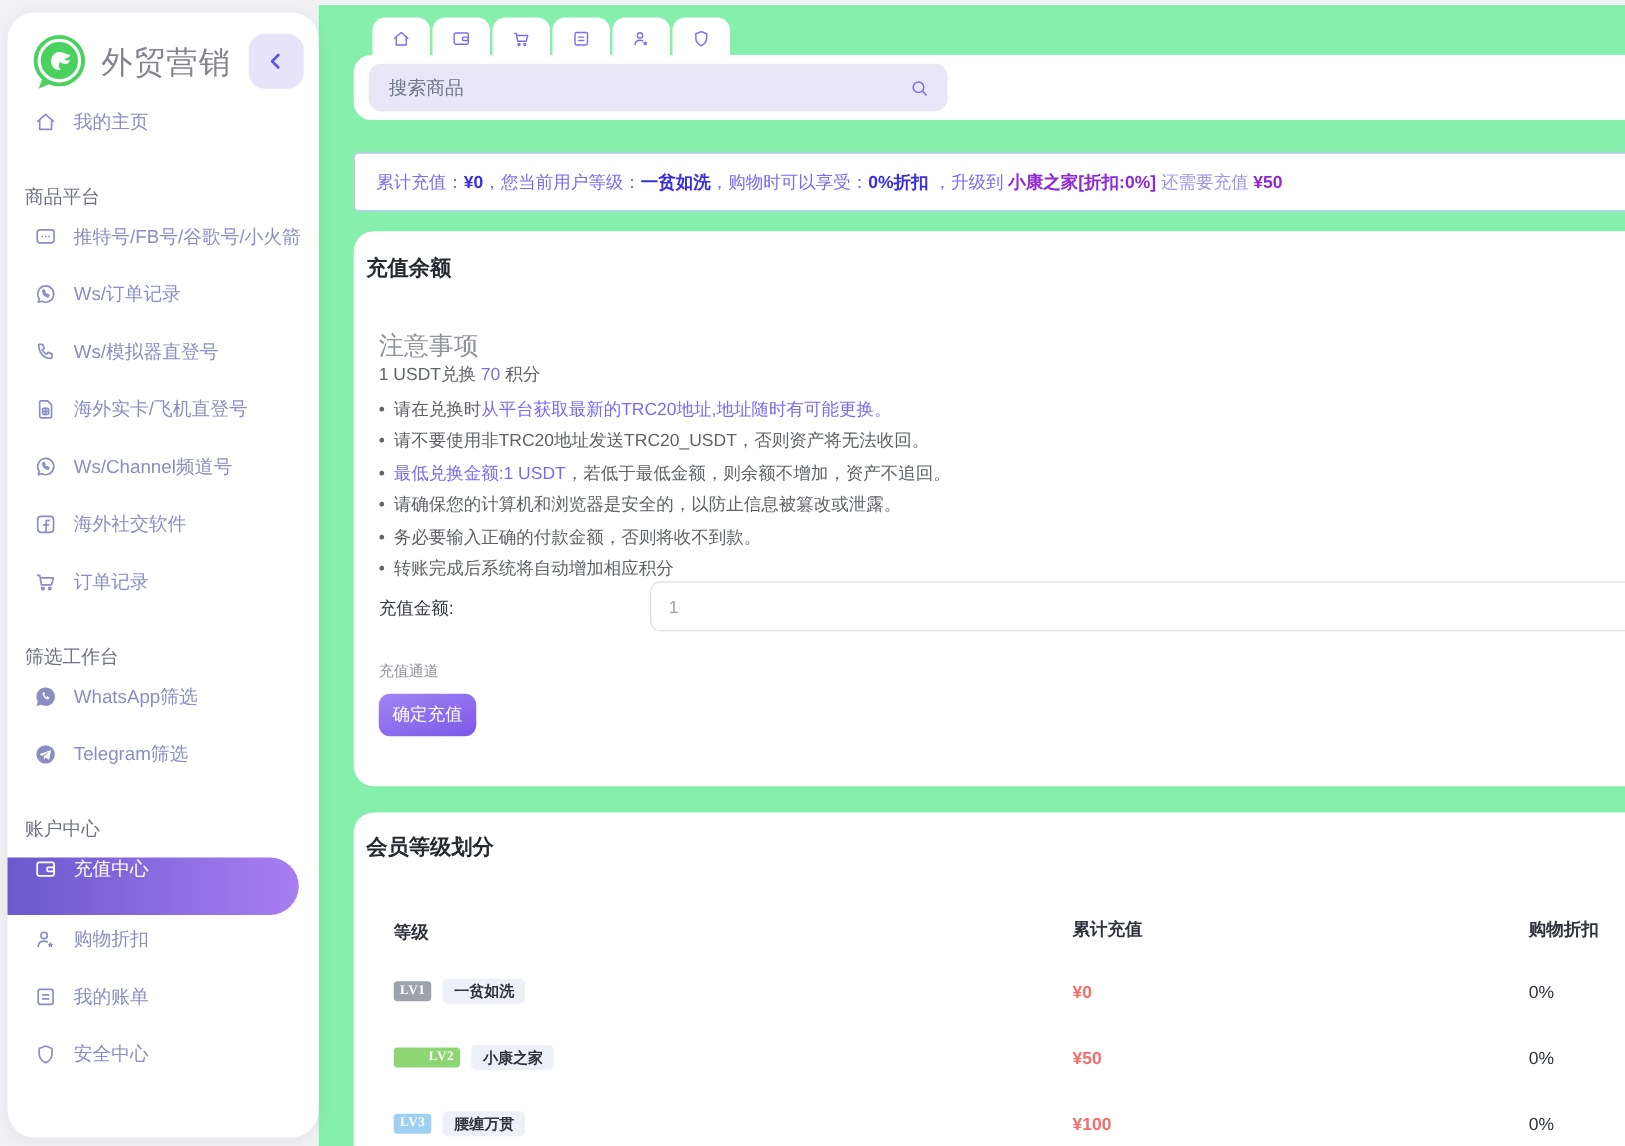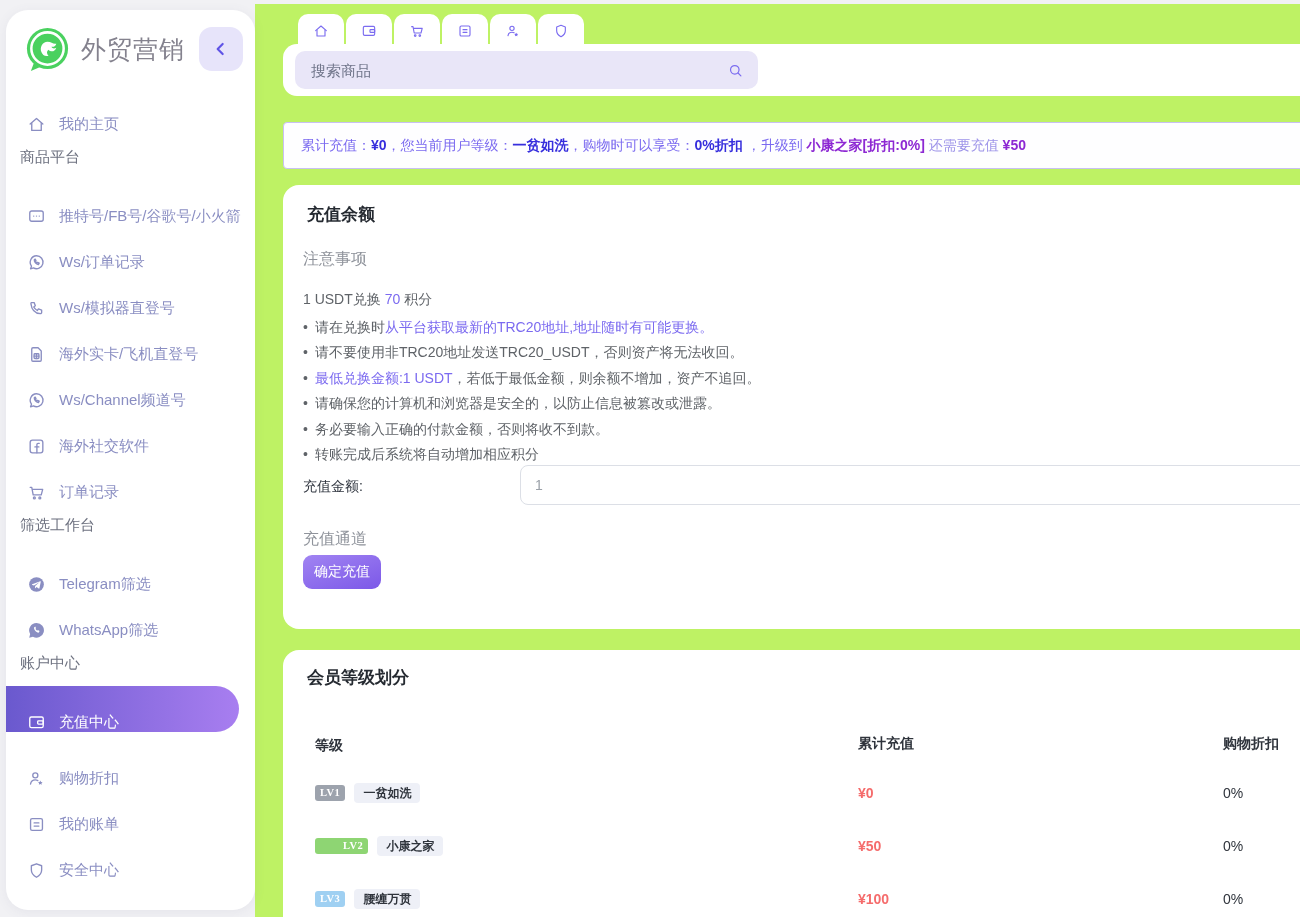--- a/index.html
+++ b/index.html
@@ -1,29 +1,29 @@
 <!DOCTYPE html>
 <html><head>
 <meta charset="utf-8">
 <style>
   html,body{margin:0;padding:0}
   body{width:1300px;height:917px;position:relative;overflow:hidden;background:#f1f1f4;
        font-family:"Liberation Sans","DejaVu Sans",sans-serif;}
-  .main-bg{position:absolute;left:255px;top:4px;right:0;bottom:0;background:#bef264;overflow:hidden;}
+  .main-bg{position:absolute;left:255px;top:4px;right:0;bottom:0;background:#86efac;overflow:hidden;}
 
   
   .sidebar{position:absolute;left:6px;top:10px;width:249px;height:900px;background:#fff;
            border-radius:22px;box-shadow:0 2px 12px rgba(90,90,130,.08);z-index:2;}
   .side-logo{height:78px;display:flex;align-items:center;padding:0 12px 0 18px;}
   .logo-svg{width:47px;height:47px;flex:none}
   .app-title{font-size:25px;color:#84828e;margin-left:10px;letter-spacing:1px;white-space:nowrap}
   .collapse-btn{margin-left:auto;width:44px;height:44px;border:none;border-radius:13px;background:#e7e4fa;
                 color:#6054e6;display:flex;align-items:center;justify-content:center;cursor:pointer}
   .collapse-btn svg{width:20px;height:20px}
-  .side-item{height:46px;display:flex;align-items:flex-end;padding-left:21px;color:#8a8ec2;
+  .side-item{height:46px;display:flex;align-items:flex-start;padding-left:21px;color:#8a8ec2;
              font-size:15px;cursor:pointer;white-space:nowrap}
   .side-item .ico{width:19px;height:19px;margin-right:13px;flex:none}
   .ico svg{width:100%;height:100%;display:block}
   .side-section{height:46px;display:flex;align-items:center;padding-left:14px;color:#6e7280;font-size:15px}
   .side-item.active{background:linear-gradient(90deg,#6a59ce,#a87ef0);color:#fff;
                     border-radius:0 23px 23px 0;margin-right:16px;margin-bottom:10px}
 
   
   .tabs{position:absolute;left:43px;top:10px;display:flex;gap:2px}
   .tab{width:46px;height:34px;background:#fff;border-radius:10px 10px 0 0;display:flex;
@@ -43,33 +43,33 @@
   .seg-p{color:#7b6af0}
   .seg-b{color:#372fdd;font-weight:700}
   .seg-v{color:#8d28d3;font-weight:700}
   .seg-l{color:#9d93e9}
   .seg-t{color:#5f6368}
 
   
   .card{position:absolute;left:28px;background:#fff;border-radius:16px}
   .card1{top:181px;width:1040px;height:444px}
   .card2{top:646px;width:1040px;height:300px}
-  .c-title{position:absolute;left:24px;font-size:17px;font-weight:600;color:#252a31}
+  .c-title{position:absolute;left:10px;font-size:17px;font-weight:600;color:#252a31}
   .c1-title{top:18px}
   .c2-title{top:16px}
-  .c1-notes{position:absolute;left:20px;top:64px;font-size:16px;color:#8f939b}
+  .c1-notes{position:absolute;left:20px;top:78px;font-size:20px;color:#8f939b}
   .c1-rate{position:absolute;left:20px;top:106px;font-size:14px}
   .bullets{position:absolute;left:20px;top:130px;font-size:14px}
   .bullet{line-height:25.4px;color:#5f6368}
   .bullet::before{content:"•";margin-right:7px;color:#5f6368}
   .amount-label{position:absolute;left:20px;top:293px;font-size:14px;color:#303640}
   .amount-input{position:absolute;left:237px;top:280px;width:800px;height:40px;border:1px solid #dcdfe6;
                 border-radius:8px;box-sizing:border-box;padding:0 14px;font-size:14px;color:#9aa0a8;
                 outline:none;font-family:inherit;background:#fff}
-  .channel-title{position:absolute;left:20px;top:344px;font-size:16px;color:#8f939b}
+  .channel-title{position:absolute;left:20px;top:344px;font-size:12px;color:#8f939b}
   .submit-btn{position:absolute;left:20px;top:370px;width:78px;height:34px;border:none;border-radius:9px;
               background:linear-gradient(160deg,#a184f2,#7c58e8);color:#fff;font-size:14px;cursor:pointer;font-family:Liberation Sans, sans-serif}
 
   
   .lvl-head{position:absolute;top:85px;left:0;right:0;height:22px;font-weight:700;font-size:14px;color:#2f343c}
   .lvl-row{position:absolute;left:0;right:0;height:30px;line-height:30px}
   .posA{position:absolute;left:32px;top:0;height:100%;display:flex;align-items:center;gap:9px}
   .posB{position:absolute;left:575px;top:0}
   .posC{position:absolute;left:940px;top:0;font-size:14px;color:#2f343c}
   .price{color:#f56c6c;font-weight:700;font-size:14px}
@@ -294,34 +294,34 @@
             <circle cx="9.3" cy="18.8" r="1.2"></circle>
             <circle cx="16.2" cy="18.8" r="1.2"></circle>
           </svg>
         </span>
         <span>订单记录</span>
       </div>
       <div class="side-section">筛选工作台</div>
       <div class="side-item">
         <span class="ico">
           <svg viewBox="0 0 24 24" fill="none" stroke="currentColor" stroke-width="1.7" stroke-linecap="round" stroke-linejoin="round">
+            <path fill="currentColor" stroke="none" d="M12 2.5a9.3 9.3 0 0 0-8 14l-1.2 4.6 4.7-1.2A9.3 9.3 0 1 0 12 2.5Z"></path>
+            <path fill="#fff" stroke="none" d="M8.9 8.1c-.2 3.1 2.4 6 5.8 6.6l1.2-2.1-2.2-1.2-.8.8c-1-.5-1.9-1.4-2.3-2.4l.9-.7-1.1-2.3Z"></path>
+          </svg>
+        </span>
+        <span>WhatsApp筛选</span>
+      </div>
+      <div class="side-item">
+        <span class="ico">
+          <svg viewBox="0 0 24 24" fill="none" stroke="currentColor" stroke-width="1.7" stroke-linecap="round" stroke-linejoin="round">
             <circle cx="12" cy="12" r="9.3" fill="currentColor" stroke="none"></circle>
             <path fill="#fff" stroke="none" d="M6.5 11.7l10.2-3.9c.5-.2.9.1.7.8l-1.7 8.1c-.1.6-.5.7-1 .4l-2.6-1.9-1.3 1.2c-.2.2-.4.3-.7.3l.2-2.7 5-4.5c.2-.2 0-.3-.3-.1l-6.2 3.9-2.1-.7c-.6-.2-.6-.6-.2-.9Z"></path>
           </svg>
         </span>
         <span>Telegram筛选</span>
-      </div>
-      <div class="side-item">
-        <span class="ico">
-          <svg viewBox="0 0 24 24" fill="none" stroke="currentColor" stroke-width="1.7" stroke-linecap="round" stroke-linejoin="round">
-            <path fill="currentColor" stroke="none" d="M12 2.5a9.3 9.3 0 0 0-8 14l-1.2 4.6 4.7-1.2A9.3 9.3 0 1 0 12 2.5Z"></path>
-            <path fill="#fff" stroke="none" d="M8.9 8.1c-.2 3.1 2.4 6 5.8 6.6l1.2-2.1-2.2-1.2-.8.8c-1-.5-1.9-1.4-2.3-2.4l.9-.7-1.1-2.3Z"></path>
-          </svg>
-        </span>
-        <span>WhatsApp筛选</span>
       </div>
       <div class="side-section">账户中心</div>
       <div class="side-item active">
         <span class="ico">
           <svg viewBox="0 0 24 24" fill="none" stroke="currentColor" stroke-width="1.7" stroke-linecap="round" stroke-linejoin="round">
             <rect x="3.5" y="5" width="17" height="13.5" rx="2"></rect>
             <rect x="13.5" y="10" width="7" height="4" rx="1"></rect>
           </svg>
         </span>
         <span>充值中心</span>

